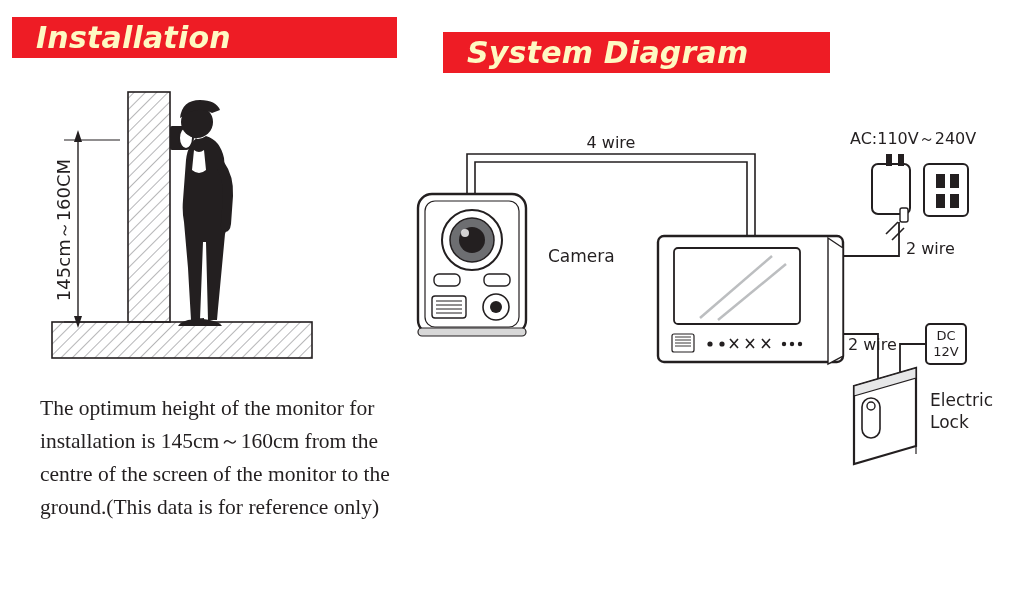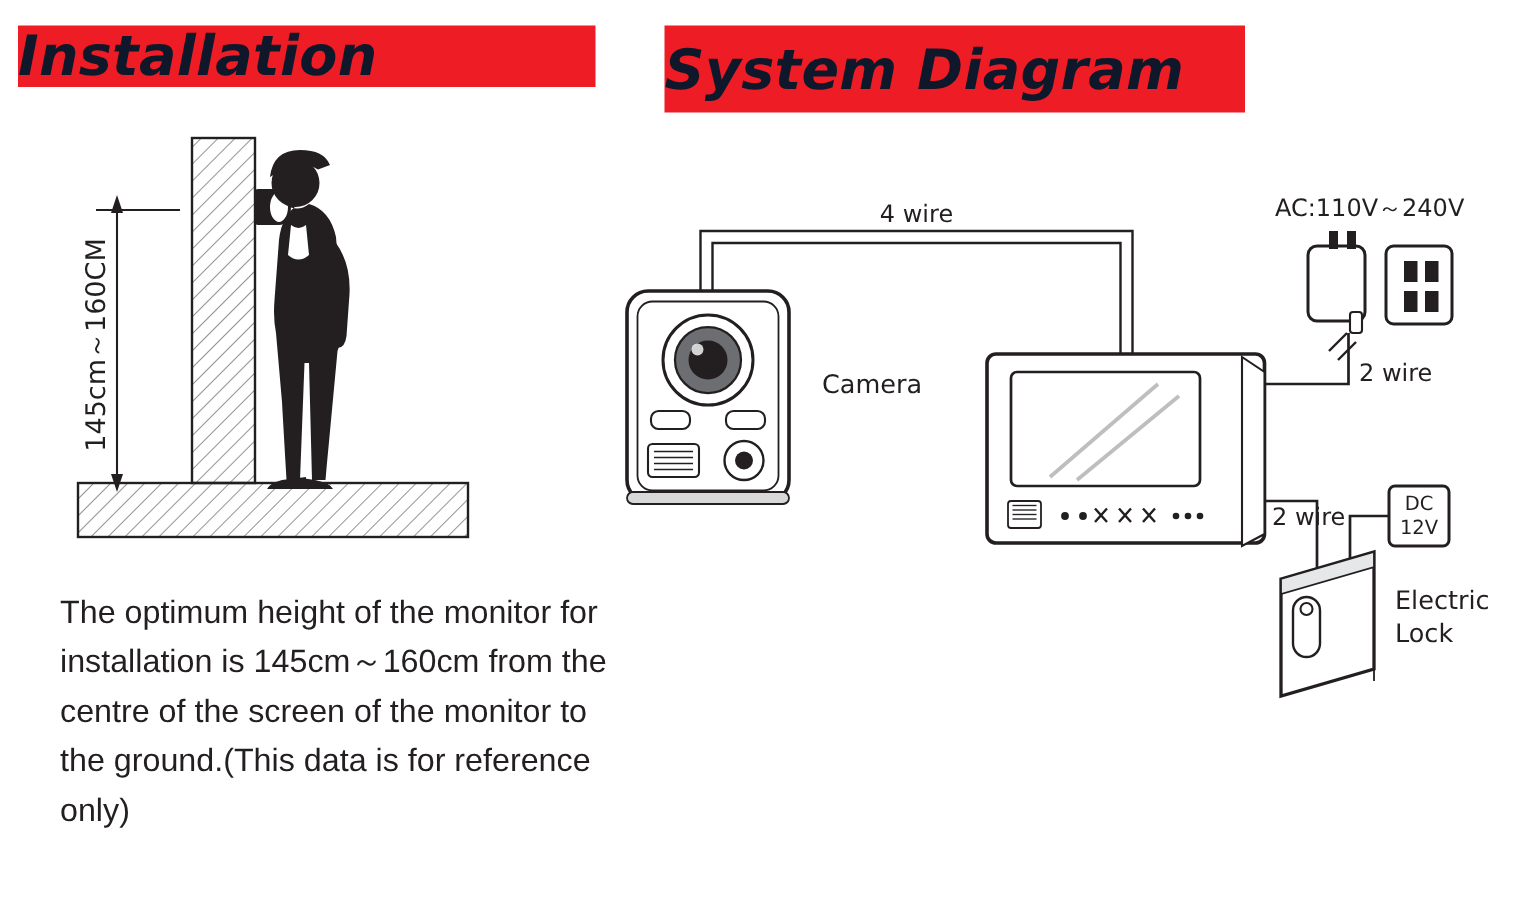--- a/index.html
+++ b/index.html
@@ -18,48 +18,49 @@
 
   
   .header-bar {
     position: absolute;
     background: #ee1c25;
     display: flex;
     align-items: center;
     box-sizing: border-box;
   }
   .header-bar .header-text {
-    color: #0f172a;
+    color: #fef9c3;
     font-style: italic;
     font-weight: bold;
-    font-size: 37px;
+    font-size: 30px;
     letter-spacing: 0.2px;
+    padding-left: 24px;
     white-space: nowrap;
     font-family: "DejaVu Sans", sans-serif;
   }
   #hdr-installation { left: 12px;  top: 17px; width: 385px; height: 41px; }
-  #hdr-system       { left: 443px; top: 17px; width: 387px; height: 58px; }
+  #hdr-system       { left: 443px; top: 32px; width: 387px; height: 41px; }
 
   
   #installation-figure {
     position: absolute;
     left: 20px;
     top: 70px;
     width: 400px;
     height: 300px;
   }
   #installation-caption {
     position: absolute;
     left: 40px;
     top: 392px;
     width: 380px;
     font-size: 21.5px;
     line-height: 33px;
     color: #231f20;
-    font-family: Liberation Sans, sans-serif;
+    font-family: Liberation Serif, serif;
   }
 
   
   #system-figure {
     position: absolute;
     left: 400px;
     top: 106px;
     width: 624px;
     height: 360px;
   }

